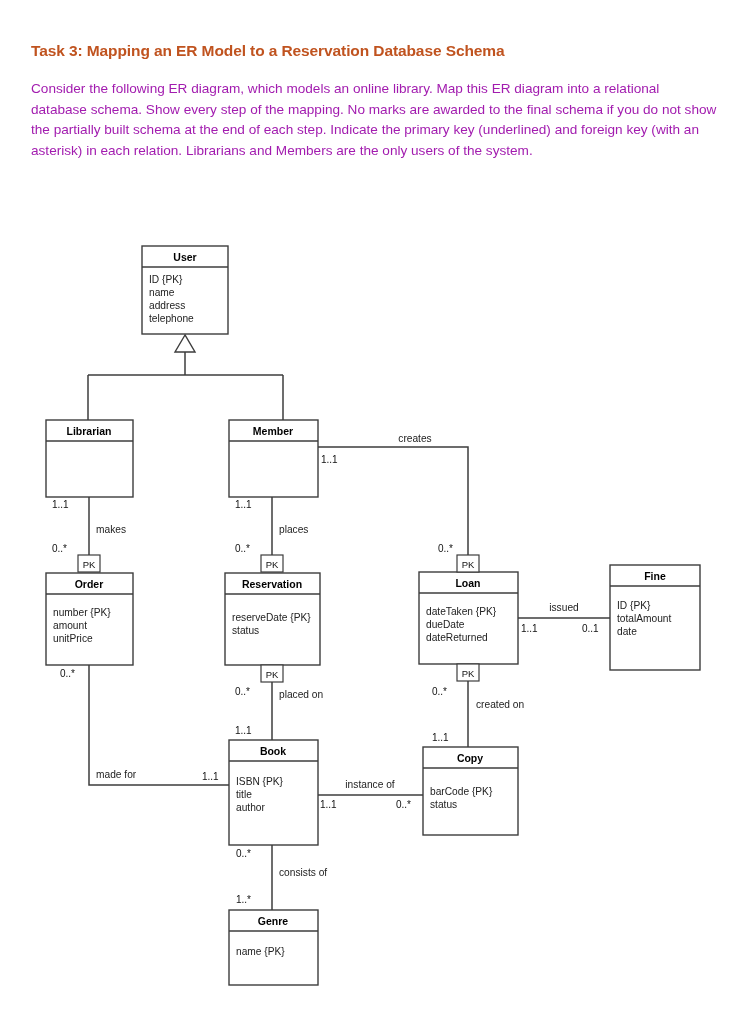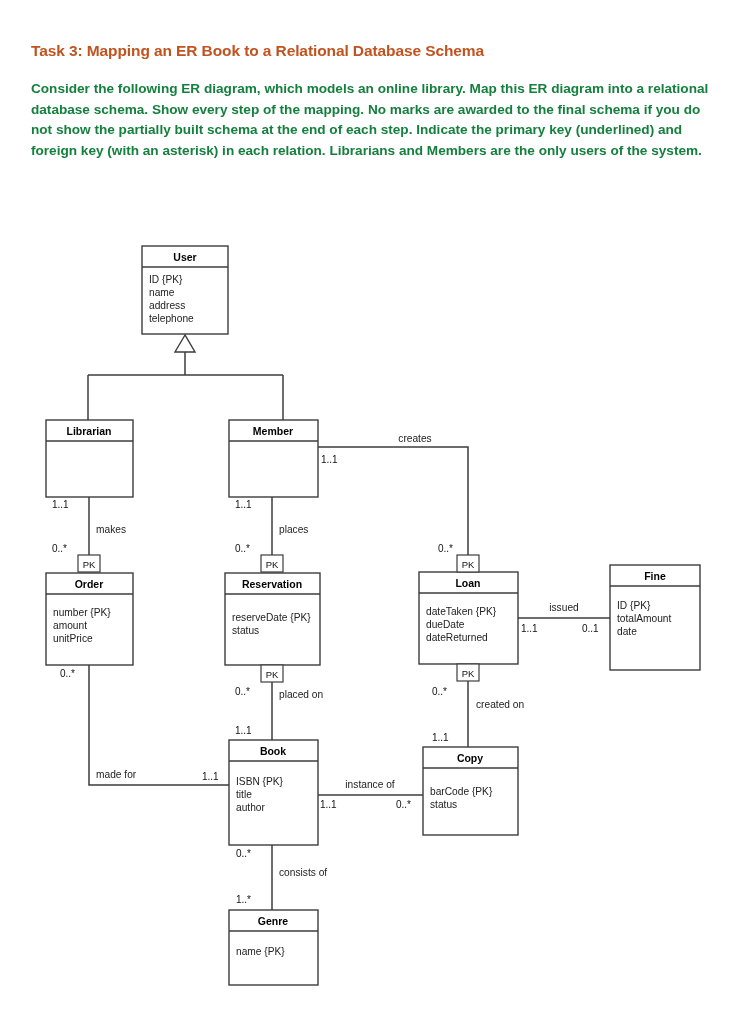--- a/index.html
+++ b/index.html
@@ -29,22 +29,21 @@
     color: #C0531F;
     letter-spacing: -0.1px;
   }
   .task-body {
     position: absolute;
     left: 31px;
     top: 79px;
     width: 688px;
     font-size: 13.6px;
     line-height: 20.5px;
-    color: #15803d;
-    font-weight: bold;
+    color: #a21caf;
   }
   .diagram-wrap {
     position: absolute;
     left: 0;
     top: 225px;
     width: 620px;
     height: 790px;
   }
   svg.er {
     display: block;
@@ -100,21 +99,21 @@
     fill: #ffffff;
     stroke: #3d3d3d;
     stroke-width: 1.4;
   }
 </style>
 </head>
 <body>
 
 <div class="page">
 
-  <div class="task-title">Task 3: Mapping an ER Book to a Relational Database Schema</div>
+  <div class="task-title">Task 3: Mapping an ER Model to a Reservation Database Schema</div>
   <div class="task-body">Consider the following ER diagram, which models an online library. Map this ER diagram into a relational database schema. Show every step of the mapping. No marks are awarded to the final schema if you do not show the partially built schema at the end of each step. Indicate the primary key (underlined) and foreign key (with an asterisk) in each relation. Librarians and Members are the only users of the system.</div>
 
   <div class="diagram-wrap">
   <svg class="er" width="756" height="790" viewBox="0 0 756 790" xmlns="http://www.w3.org/2000/svg">
 
     <g>
 
       <line class="link" x1="185" y1="127" x2="185" y2="150"></line>
 
       <line class="link" x1="88" y1="150" x2="283" y2="150"></line>

